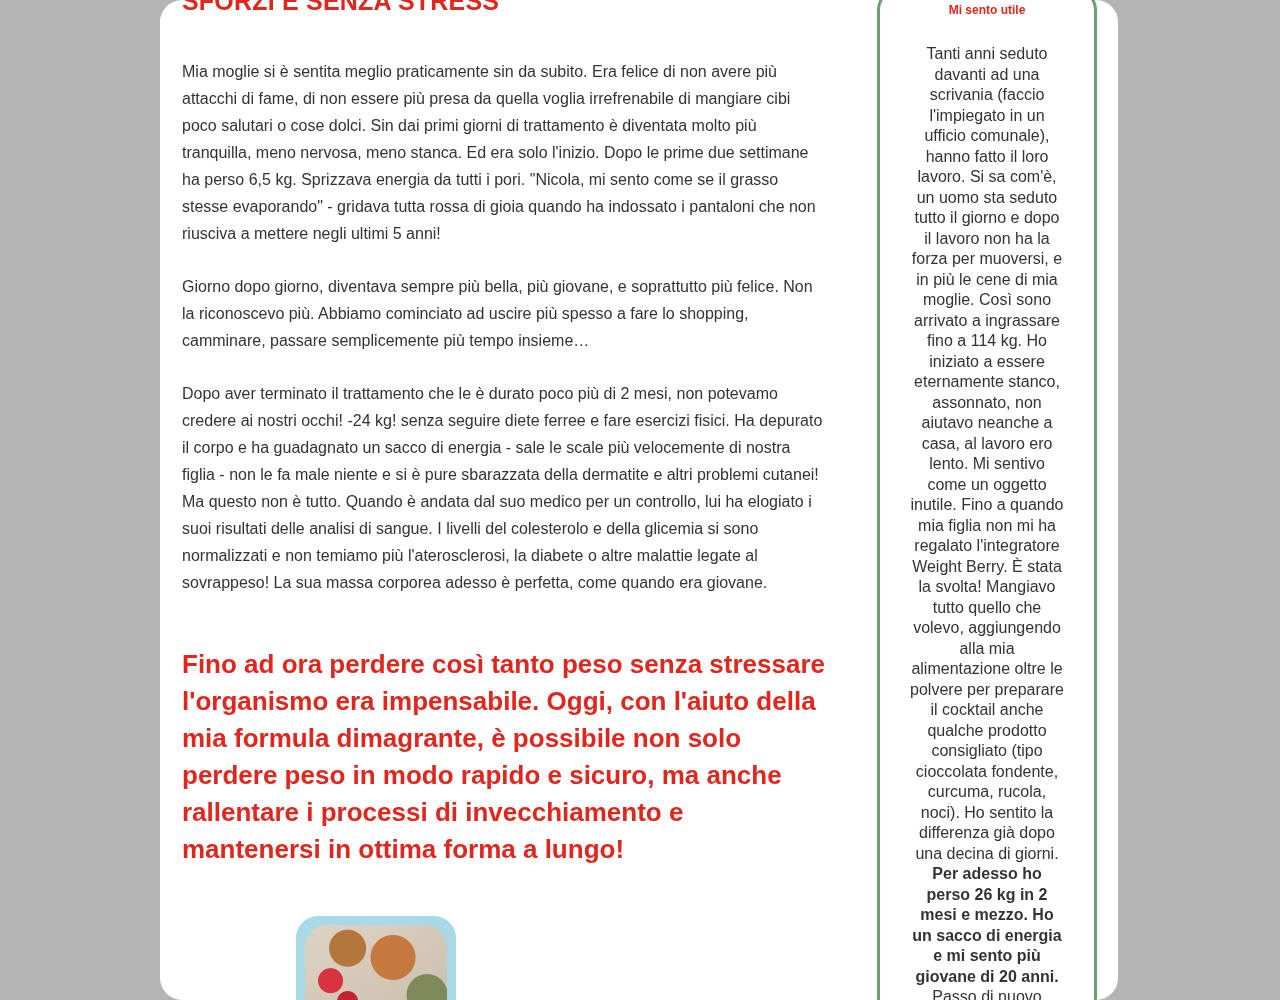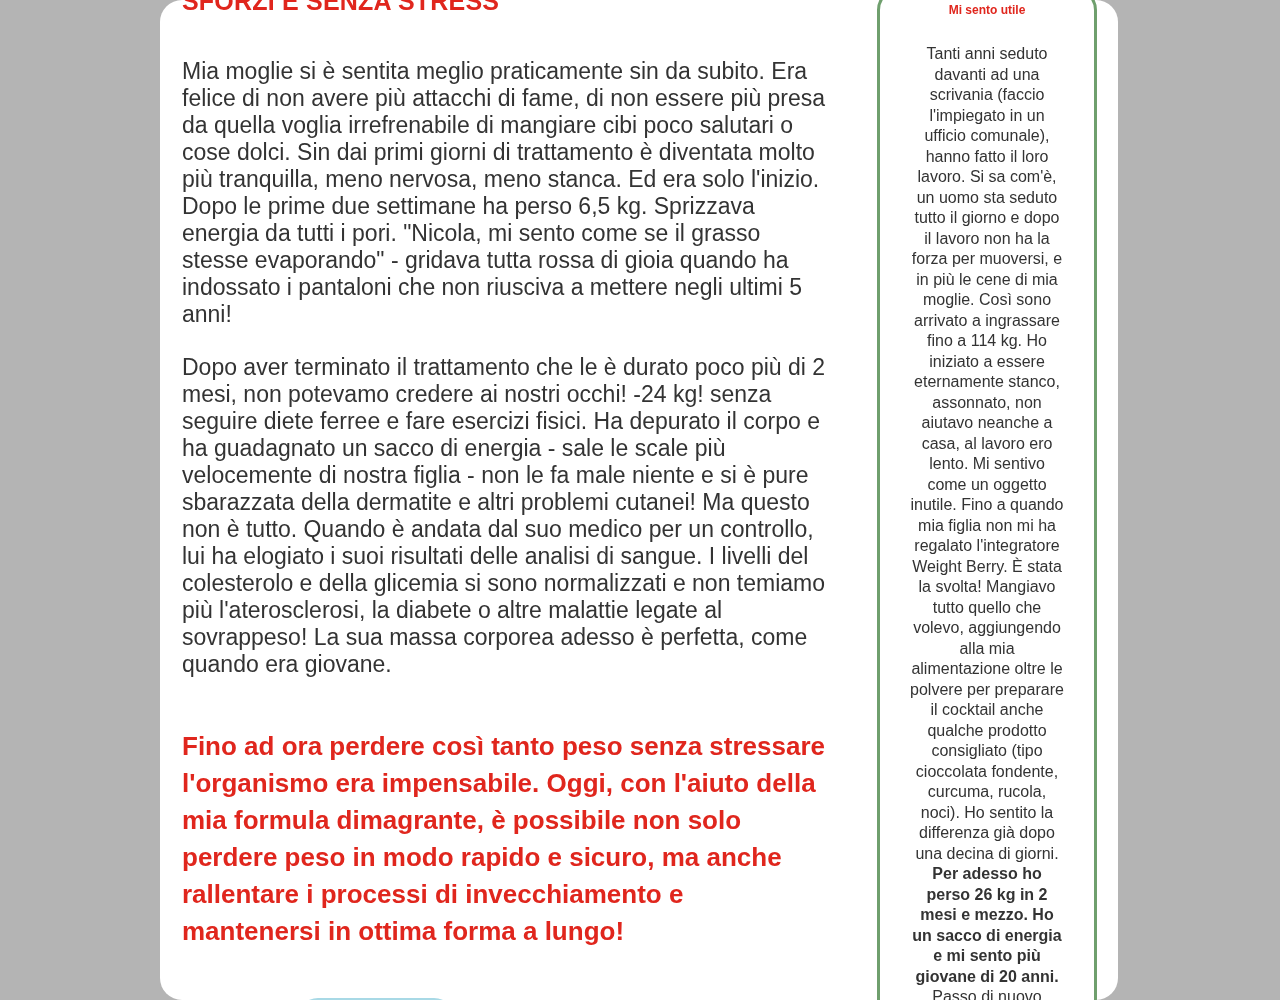--- a/index.html
+++ b/index.html
@@ -49,21 +49,21 @@
     line-height: 28px;
     font-weight: bold;
     color: #e0261d;
     letter-spacing: 0.2px;
     position: relative;
     top: -13px;
   }
 
   .para {
     margin: 0 0 26px 0;
-    font-size: 23px;
+    font-size: 16px;
     line-height: 27px;
     color: #333333;
     text-align: left;
   }
   .para:first-of-type { margin-top: 30px; }
 
   .callout {
     margin: 50px 0 0 0;
     font-size: 26px;
     line-height: 37px;
@@ -209,20 +209,21 @@
 
 <div class="page">
   <div class="layout">
 
     <div class="article">
 
       <h2 class="article-heading">SFORZI E SENZA STRESS</h2>
 
       <p class="para">Mia moglie si è sentita meglio praticamente sin da subito. Era felice di non avere più attacchi di fame, di non essere più presa da quella voglia irrefrenabile di mangiare cibi poco salutari o cose dolci. Sin dai primi giorni di trattamento è diventata molto più tranquilla, meno nervosa, meno stanca. Ed era solo l'inizio. Dopo le prime due settimane ha perso 6,5 kg. Sprizzava energia da tutti i pori. "Nicola, mi sento come se il grasso stesse evaporando" - gridava tutta rossa di gioia quando ha indossato i pantaloni che non riusciva a mettere negli ultimi 5 anni!</p>
 
+      <p class="para">Giorno dopo giorno, diventava sempre più bella, più giovane, e soprattutto più felice. Non la riconoscevo più. Abbiamo cominciato ad uscire più spesso a fare lo shopping, camminare, passare semplicemente più tempo insieme…</p>
 
       <p class="para">Dopo aver terminato il trattamento che le è durato poco più di 2 mesi, non potevamo credere ai nostri occhi! -24 kg! senza seguire diete ferree e fare esercizi fisici. Ha depurato il corpo e ha guadagnato un sacco di energia - sale le scale più velocemente di nostra figlia - non le fa male niente e si è pure sbarazzata della dermatite e altri problemi cutanei! Ma questo non è tutto. Quando è andata dal suo medico per un controllo, lui ha elogiato i suoi risultati delle analisi di sangue. I livelli del colesterolo  e della glicemia si sono normalizzati e non temiamo più l'aterosclerosi, la diabete o altre malattie legate al sovrappeso! La sua massa corporea adesso è perfetta, come quando era giovane.</p>
 
       <p class="callout">Fino ad ora perdere così tanto peso senza stressare l'organismo era impensabile. Oggi, con l'aiuto della mia formula dimagrante, è possibile non solo perdere peso in modo rapido e sicuro, ma anche rallentare i processi di invecchiamento e mantenersi in ottima forma a lungo!</p>
 
       <div class="product-figure">
         <div class="product-box">
           <div class="product-box-art"></div>
         </div>
 

